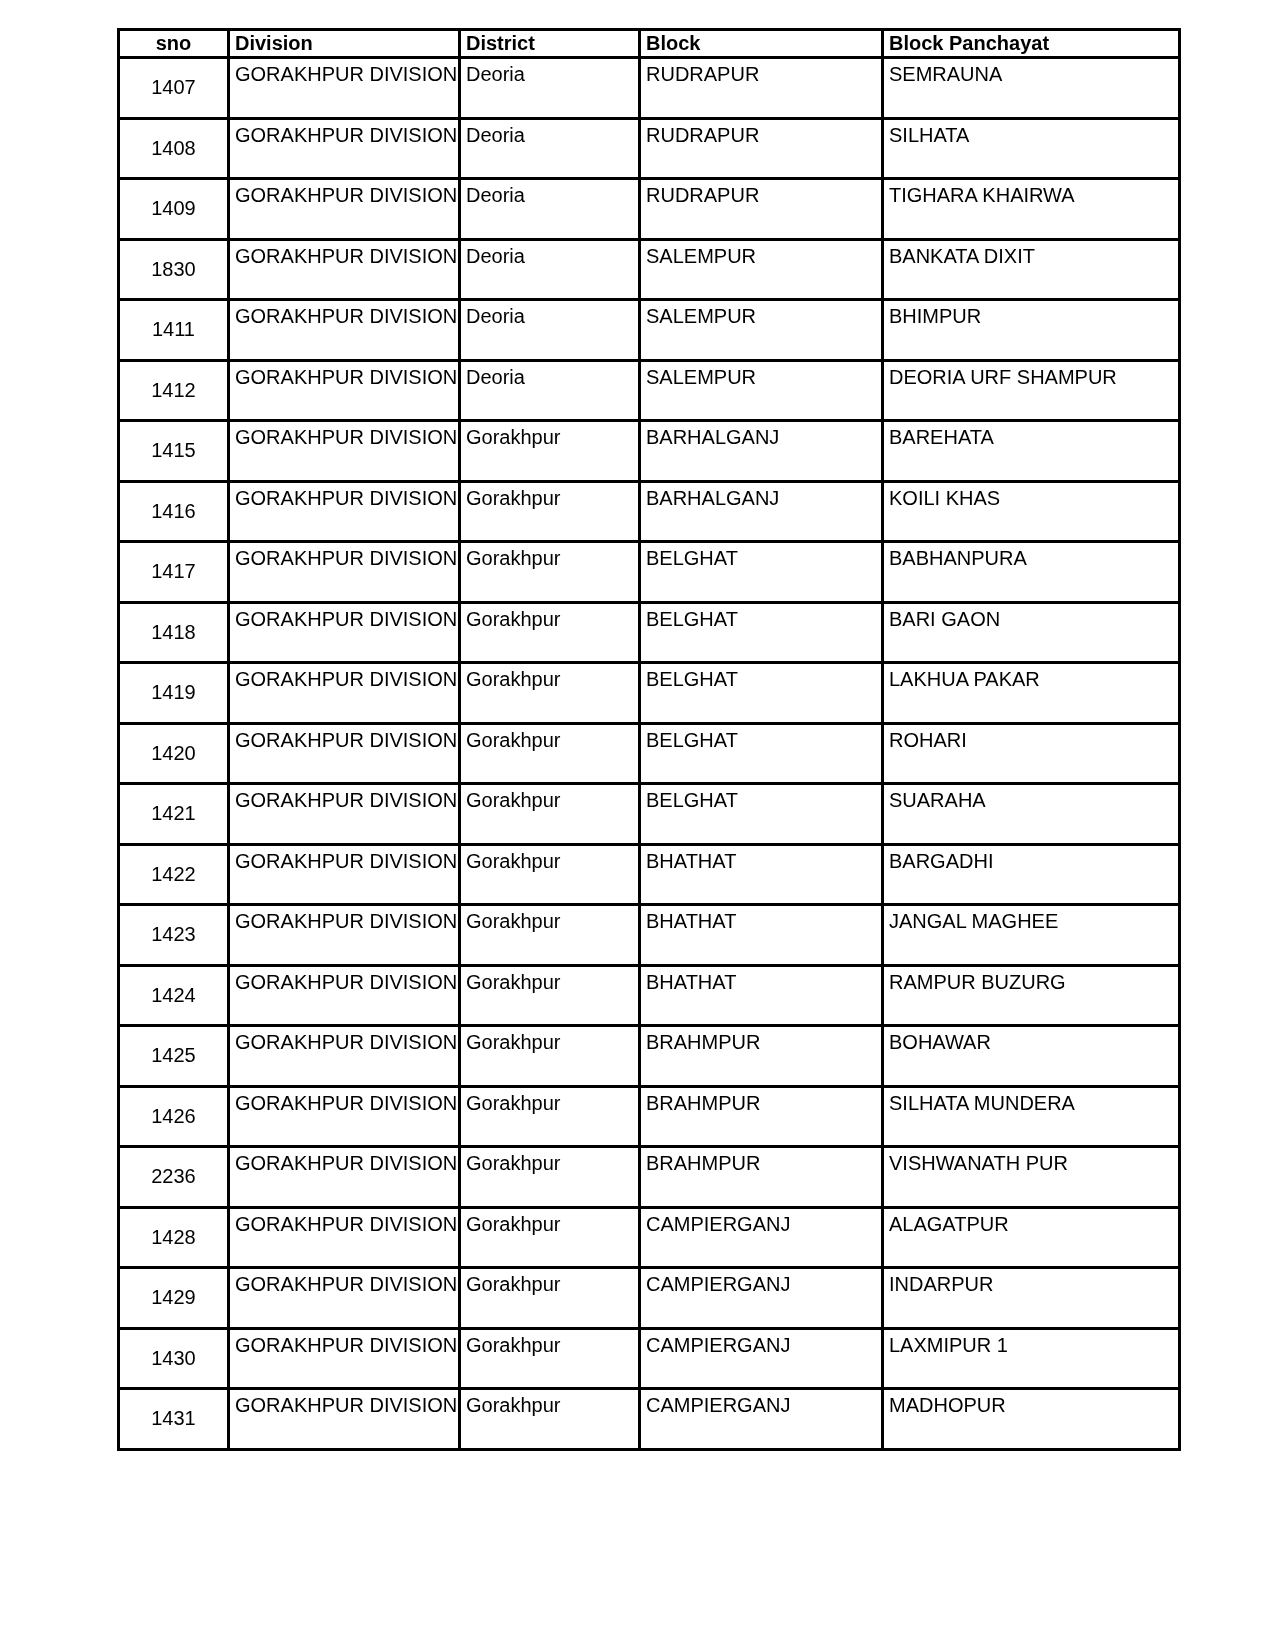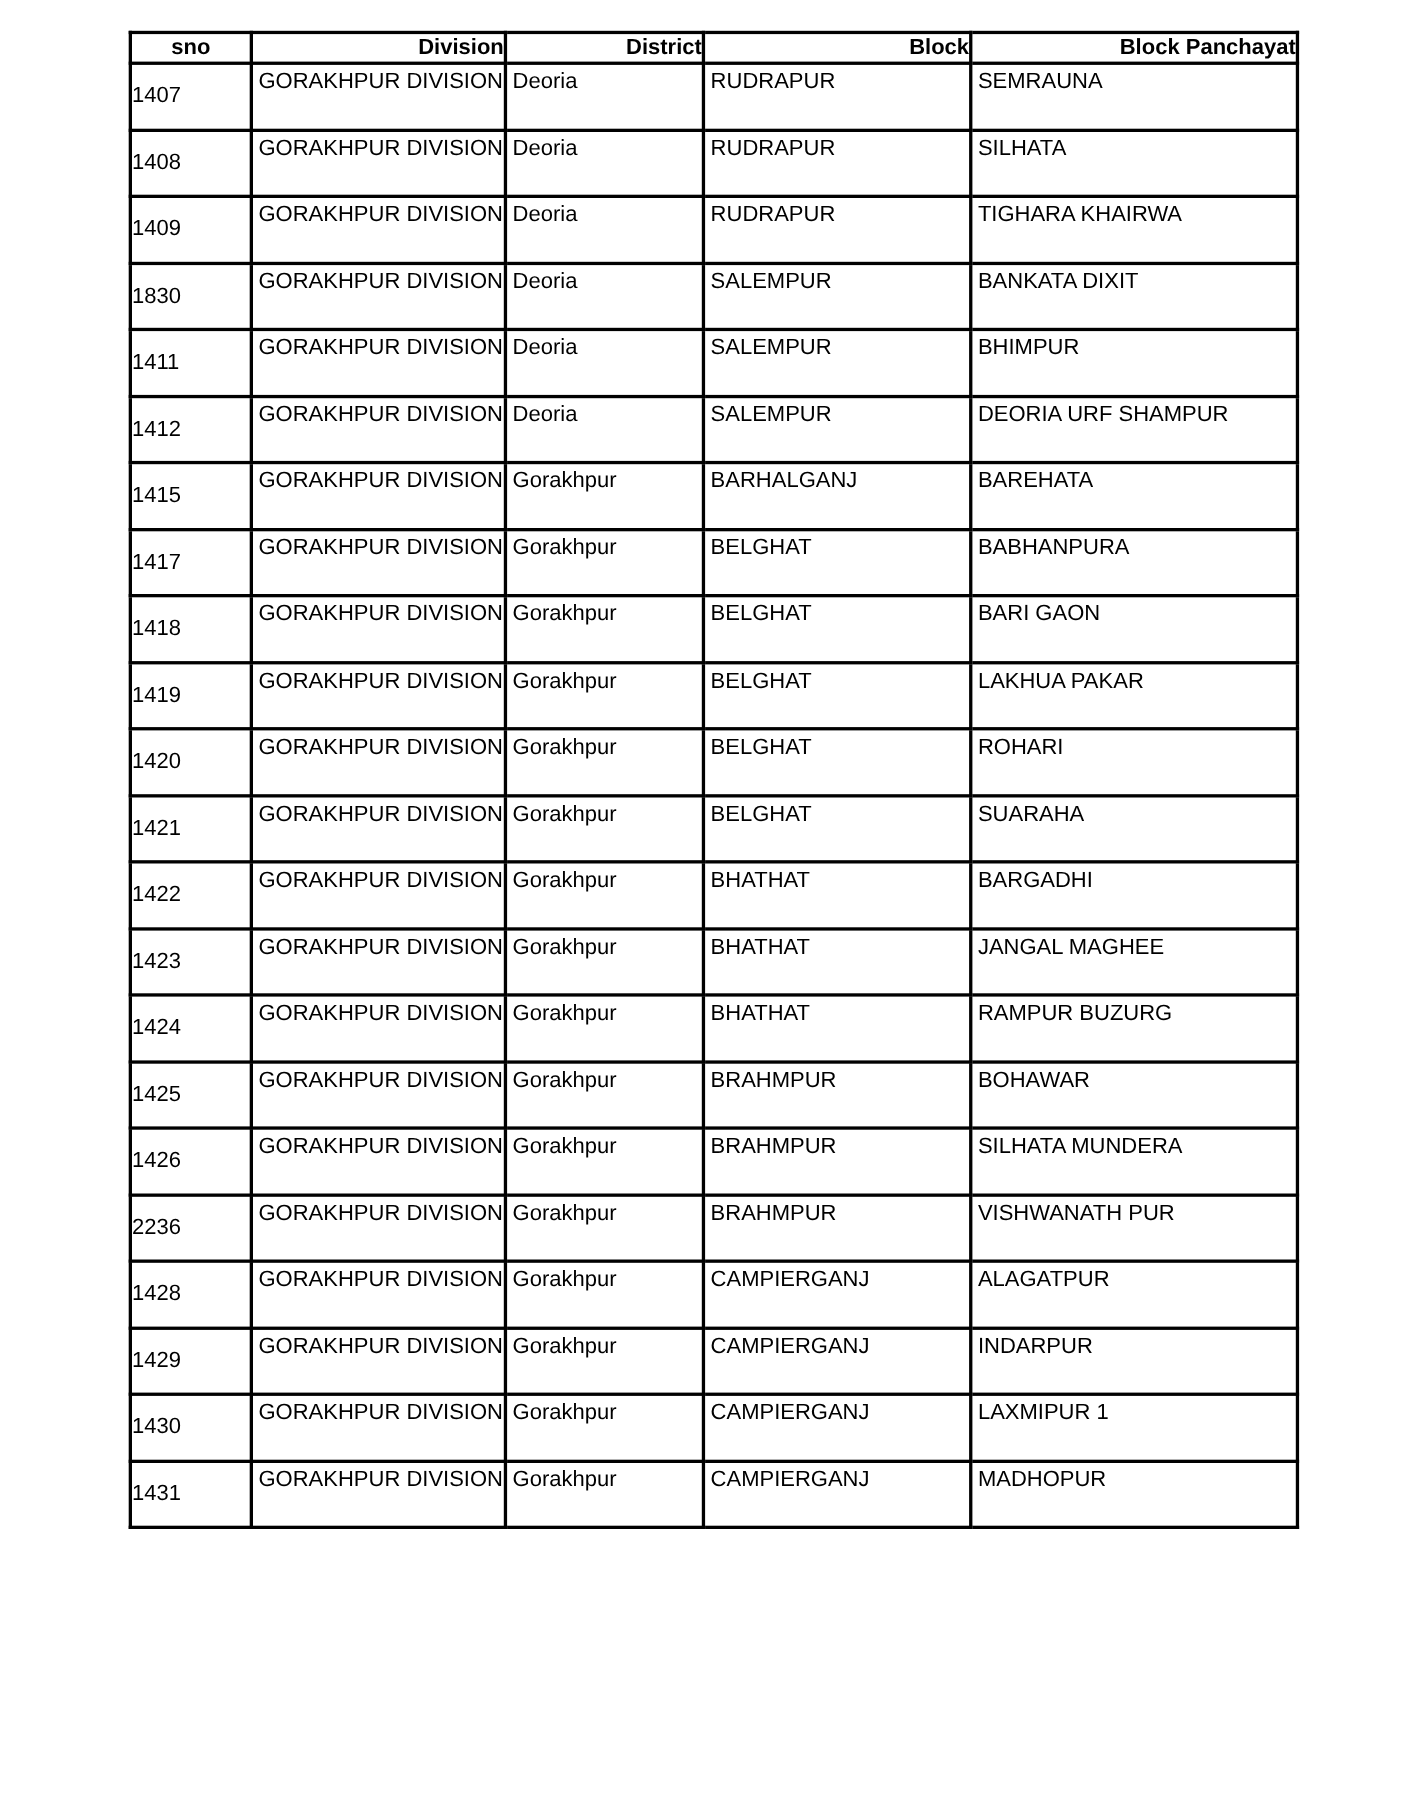--- a/index.html
+++ b/index.html
@@ -32,34 +32,34 @@
     font-size: 20px;
   }
   thead tr {
     height: 28px;
   }
   tbody tr {
     height: 60.5px;
   }
   th {
     font-weight: bold;
-    text-align: right;
+    text-align: left;
     vertical-align: middle;
     padding: 0 0 0 5px;
   }
   th.sno-col {
     text-align: center;
     padding: 0;
   }
   td {
     vertical-align: top;
     padding: 4px 0 0 5px;
   }
   td.sno-col {
-    text-align: left;
+    text-align: center;
     vertical-align: middle;
     padding: 0;
   }
 </style>
 </head>
 <body>
 
 <div class="table-wrap">
   <table class="gp-table">
     <colgroup>
@@ -122,20 +122,27 @@
     <td>DEORIA URF SHAMPUR</td>
   </tr>
         <tr>
     <td class="sno-col">1415</td>
     <td>GORAKHPUR DIVISION</td>
     <td>Gorakhpur</td>
     <td>BARHALGANJ</td>
     <td>BAREHATA</td>
   </tr>
         <tr>
+    <td class="sno-col">1416</td>
+    <td>GORAKHPUR DIVISION</td>
+    <td>Gorakhpur</td>
+    <td>BARHALGANJ</td>
+    <td>KOILI KHAS</td>
+  </tr>
+        <tr>
     <td class="sno-col">1417</td>
     <td>GORAKHPUR DIVISION</td>
     <td>Gorakhpur</td>
     <td>BELGHAT</td>
     <td>BABHANPURA</td>
   </tr>
         <tr>
     <td class="sno-col">1418</td>
     <td>GORAKHPUR DIVISION</td>
     <td>Gorakhpur</td>

